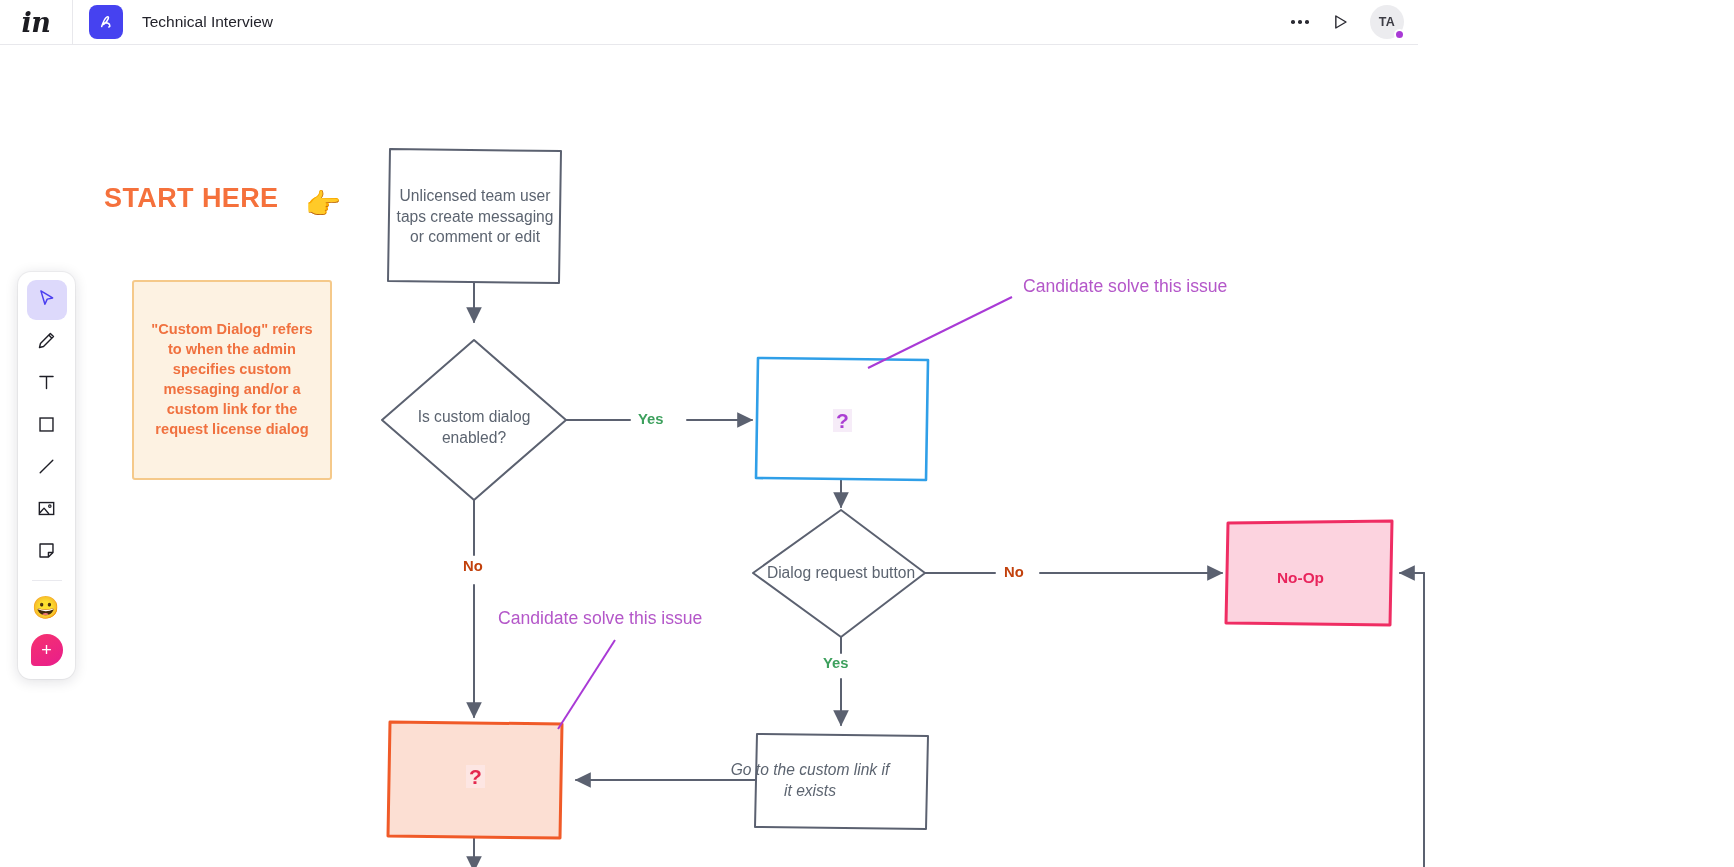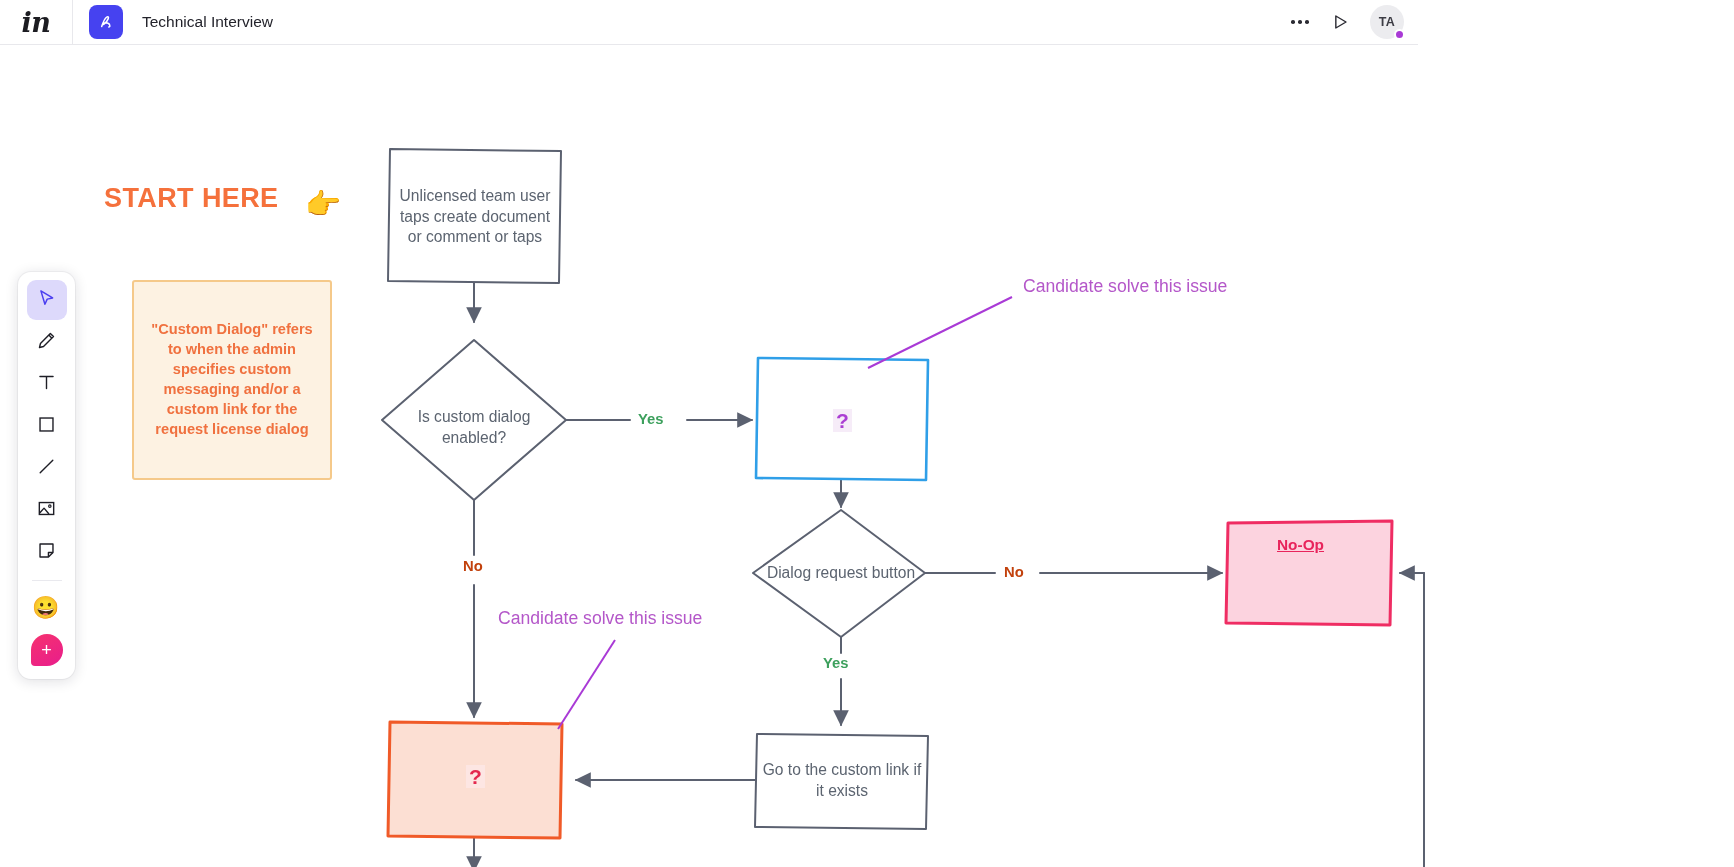--- a/index.html
+++ b/index.html
@@ -333,40 +333,40 @@
   </svg>
 
   <div class="c-txt start-here">START HERE</div>
   <div class="c-txt start-hand">👉</div>
 
   <div class="sticky">
     <div class="sticky-text">"Custom Dialog" refers to when the admin specifies custom messaging and/or a custom link for the request license dialog</div>
   </div>
 
   <div class="node-label" style="left:392px; top:120px; width:166px; height:104px;">
-    <span>Unlicensed team user taps create document or comment or taps</span>
+    <span>Unlicensed team user taps create messaging or comment or edit</span>
   </div>
 
   <div class="node-label" style="left:392px; top:354px; width:164px; height:58px;">
     <span>Is custom dialog enabled?</span>
   </div>
 
   <div class="node-label" style="left:763px; top:500px; width:156px; height:56px;">
     <span>Dialog request button</span>
   </div>
 
-  <div class="node-label" style="left:760px; top:706px; width:164px; height:60px;">
+  <div class="node-label" style="left:728px; top:706px; width:164px; height:60px;font-style:italic;">
     <span>Go to the custom link if it exists</span>
   </div>
 
   <div class="q-mark q-purple" style="left:833px; top:364px;">?</div>
 
   <div class="q-mark q-red" style="left:466px; top:720px;">?</div>
 
-  <div class="noop-label" style="left:1277px; top:491px;text-decoration:underline;">No-Op</div>
+  <div class="noop-label" style="left:1277px; top:524px;">No-Op</div>
 
   <div class="edge-label lbl-yes" style="left:638px; top:366px;">Yes</div>
 
   <div class="edge-label lbl-no" style="left:463px; top:513px;">No</div>
 
   <div class="edge-label lbl-no" style="left:1004px; top:519px;">No</div>
 
   <div class="edge-label lbl-yes" style="left:823px; top:610px;">Yes</div>
 
   <div class="annot" style="left:1023px; top:231px;">Candidate solve this issue</div>

